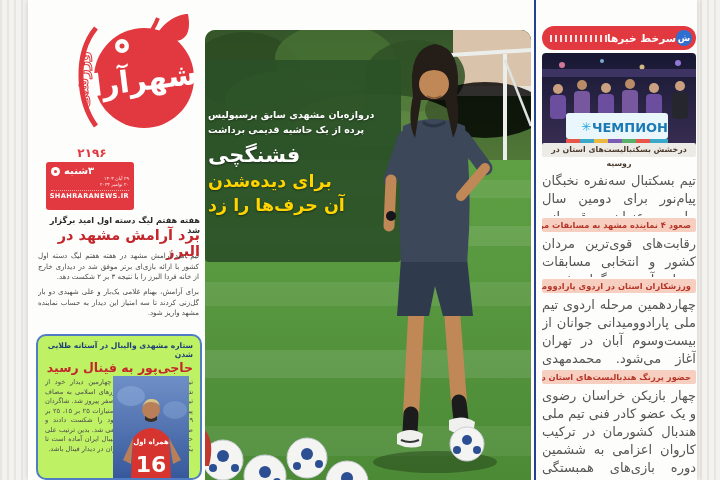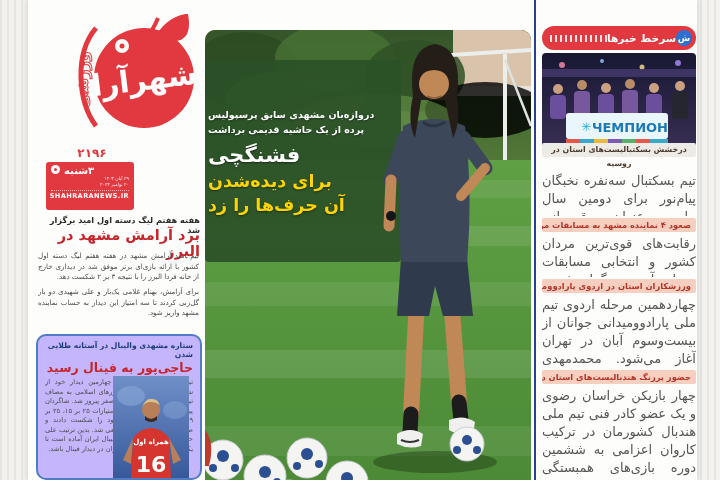--- a/index.html
+++ b/index.html
@@ -22,34 +22,34 @@
     letter-spacing:2px;white-space:nowrap;
   }
   .issue-number{
     position:absolute;left:44px;top:146px;width:96px;direction:ltr;text-align:center;
     color:#e2383f;font-weight:900;font-size:12px;letter-spacing:9px;
   }
   .date-box{
     position:absolute;left:46px;top:162px;width:88px;height:48px;background:#e2383f;
     border-radius:3px;color:#fff;padding:3px 5px;box-sizing:border-box;
   }
-  .date-box .row1{display:flex;align-items:flex-start;justify-content:flex-end;gap:4px;}
+  .date-box .row1{display:flex;align-items:flex-end;justify-content:flex-end;gap:4px;}
   .date-box .day{font-size:10px;font-weight:900;}
   .date-box .dot{width:9px;height:9px;border-radius:50%;background:#fff;position:relative;flex:none;}
   .date-box .dot::after{content:"";position:absolute;left:3px;top:3px;width:3px;height:3px;border-radius:50%;background:#e2383f;}
   .date-box .tiny{font-size:4.6px;line-height:1.35;opacity:.92;text-align:right;}
   .date-box .site{font-size:6.6px;font-weight:700;letter-spacing:.4px;border-top:1px dotted rgba(255,255,255,.6);margin-top:2px;padding-top:1px;text-align:center;}
   .lc-kicker{position:absolute;left:38px;top:215px;width:162px;font-size:8.2px;font-weight:700;color:#2b2b2b;text-align:right;}
   .lc-headline{position:absolute;left:38px;top:227px;width:162px;font-size:14.5px;font-weight:900;color:#c5262c;text-align:right;}
   .lc-body{position:absolute;left:38px;top:251px;width:161px;height:80px;overflow:hidden;
     font-size:7.1px;line-height:1.5;color:#4c4c4c;text-align:justify;}
   .lc-body p{margin:0 0 4px 0;}
   .vb-box{
     position:absolute;left:36px;top:334px;width:166px;height:146px;box-sizing:border-box;
-    border:2px solid #4f7cc2;border-radius:10px;background:#c4b5fd;padding:5px 7px;overflow:hidden;
+    border:2px solid #4f7cc2;border-radius:10px;background:#bef264;padding:5px 7px;overflow:hidden;
   }
   .vb-kicker{font-size:7.6px;font-weight:800;color:#1e3e77;text-align:right;}
   .vb-headline{font-size:12.5px;font-weight:900;color:#c5262c;text-align:right;margin:1px 0 3px 0;}
   .vb-body{font-size:6.7px;line-height:1.42;color:#4c4c4c;text-align:justify;height:100px;overflow:hidden;}
   .vb-photo{position:absolute;right:4px;bottom:0;width:83px;height:102px;}
   
   .photo{
     position:absolute;left:205px;top:30px;width:326px;height:450px;
     border-radius:10px 10px 0 0;overflow:hidden;background:#4f8f3a;
   }

